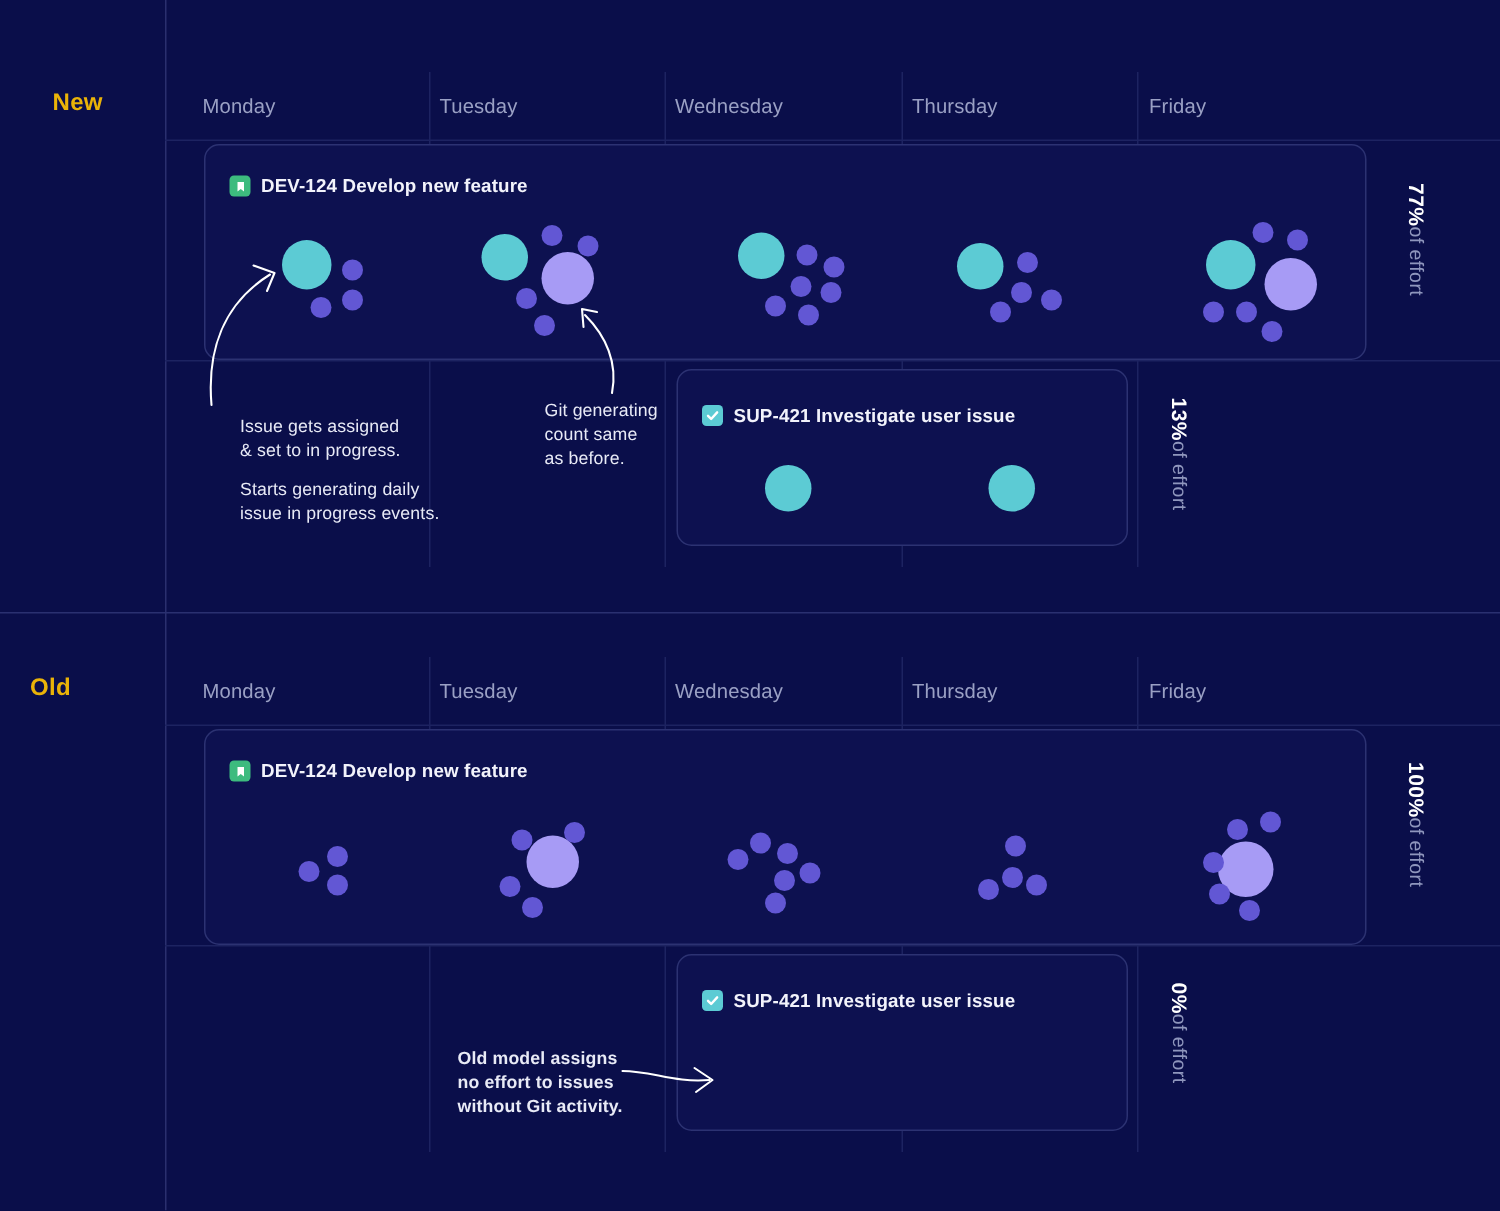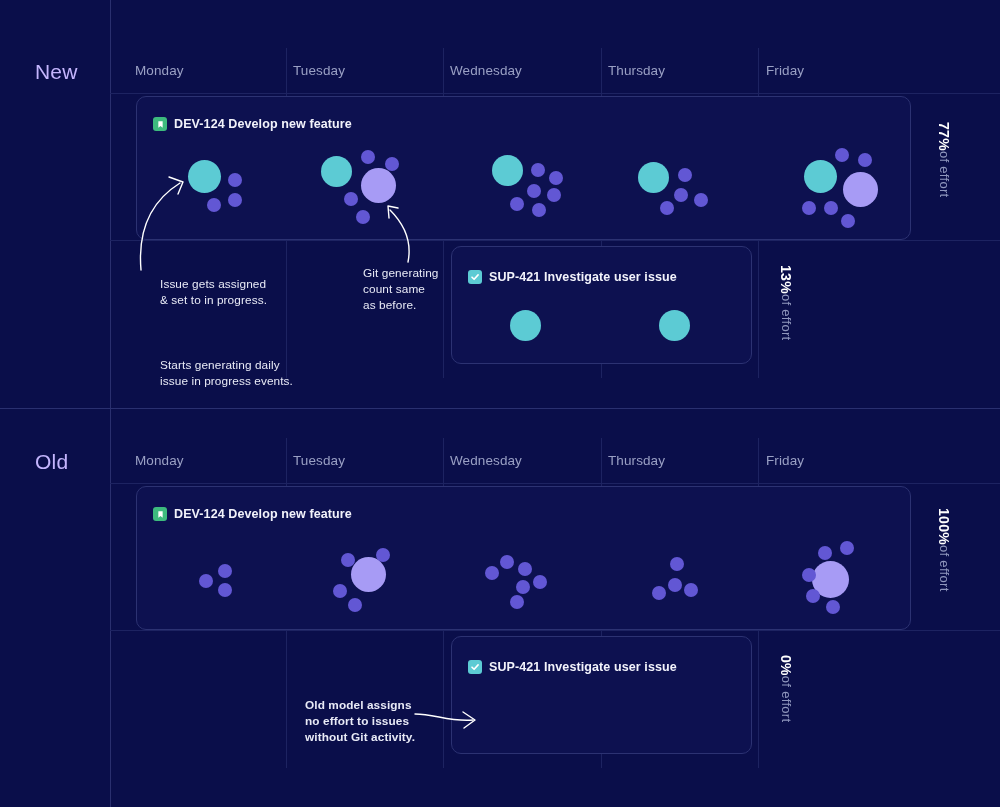--- a/index.html
+++ b/index.html
@@ -12,21 +12,21 @@
   #root { position: relative; width: 1000px; height: 807px; background: #0a0e4a; }
 
   
   .vline-main { position: absolute; top: 0; width: 1px; background: #2a2f6e; }
   .hline-main { position: absolute; left: 0; width: 1000px; height: 1px; background: #2a3070; }
   .col-sep { position: absolute; width: 1px; background: #1d2361; }
   .row-rule { position: absolute; height: 1px; background: #1d2361; }
 
   
   .sect-label {
-    position: absolute; color: #c4b5fd; font-size: 21px; font-weight: normal;
+    position: absolute; color: #eab308; font-size: 16px; font-weight: bold;
     letter-spacing: 0.2px;
   }
 
   
   .day-head {
     position: absolute; color: #9aa0c4; font-size: 13.5px; font-weight: normal;
     letter-spacing: 0.1px; white-space: nowrap;
   }
 
   
@@ -153,35 +153,35 @@
     </div>
     <div class="dot" style="left:510px; top:310px; width:31px; height:31px; background:#5ccbd4;"></div>
     <div class="dot" style="left:659px; top:310px; width:31px; height:31px; background:#5ccbd4;"></div>
 
     <svg class="arrow" style="left:136px; top:165px; width:70px; height:115px;">
       <path d="M5,105 C2,70 12,38 44,18"></path>
       <polyline points="33,12 47,17 42,29"></polyline>
     </svg>
     <div class="annot" style="left:160px; top:277px; width:180px;">Issue gets assigned
 &amp; set to in progress.</div>
-    <div class="annot" style="left:160px; top:319px; width:180px;margin-top:39px;">Starts generating daily
+    <div class="annot" style="left:160px; top:319px; width:180px;">Starts generating daily
 issue in progress events.</div>
 
     <svg class="arrow" style="left:370px; top:200px; width:60px; height:70px;">
       <path d="M38,62 C42,42 34,24 20,10"></path>
       <polyline points="28,8 18,6 19,18"></polyline>
     </svg>
     <div class="annot" style="left:363px; top:266px; width:130px;">Git generating
 count same
 as before.</div>
   </div>
 
   <div>
 
-    <div class="sect-label" style="left:35px; top:450px;">Old</div>
+    <div class="sect-label" style="left:20px; top:450px;">Old</div>
 
     <div class="col-sep" style="left:286px; top:438px; height:330px;"></div>
     <div class="col-sep" style="left:443px; top:438px; height:330px;"></div>
     <div class="col-sep" style="left:601px; top:438px; height:330px;"></div>
     <div class="col-sep" style="left:758px; top:438px; height:330px;"></div>
     <div class="row-rule" style="left:110px; top:483px; width:890px;"></div>
     <div class="row-rule" style="left:110px; top:630px; width:890px;"></div>
 
     <div class="day-head" style="left:135px; top:453px;">Monday</div>
     <div class="day-head" style="left:293px; top:453px;">Tuesday</div>

